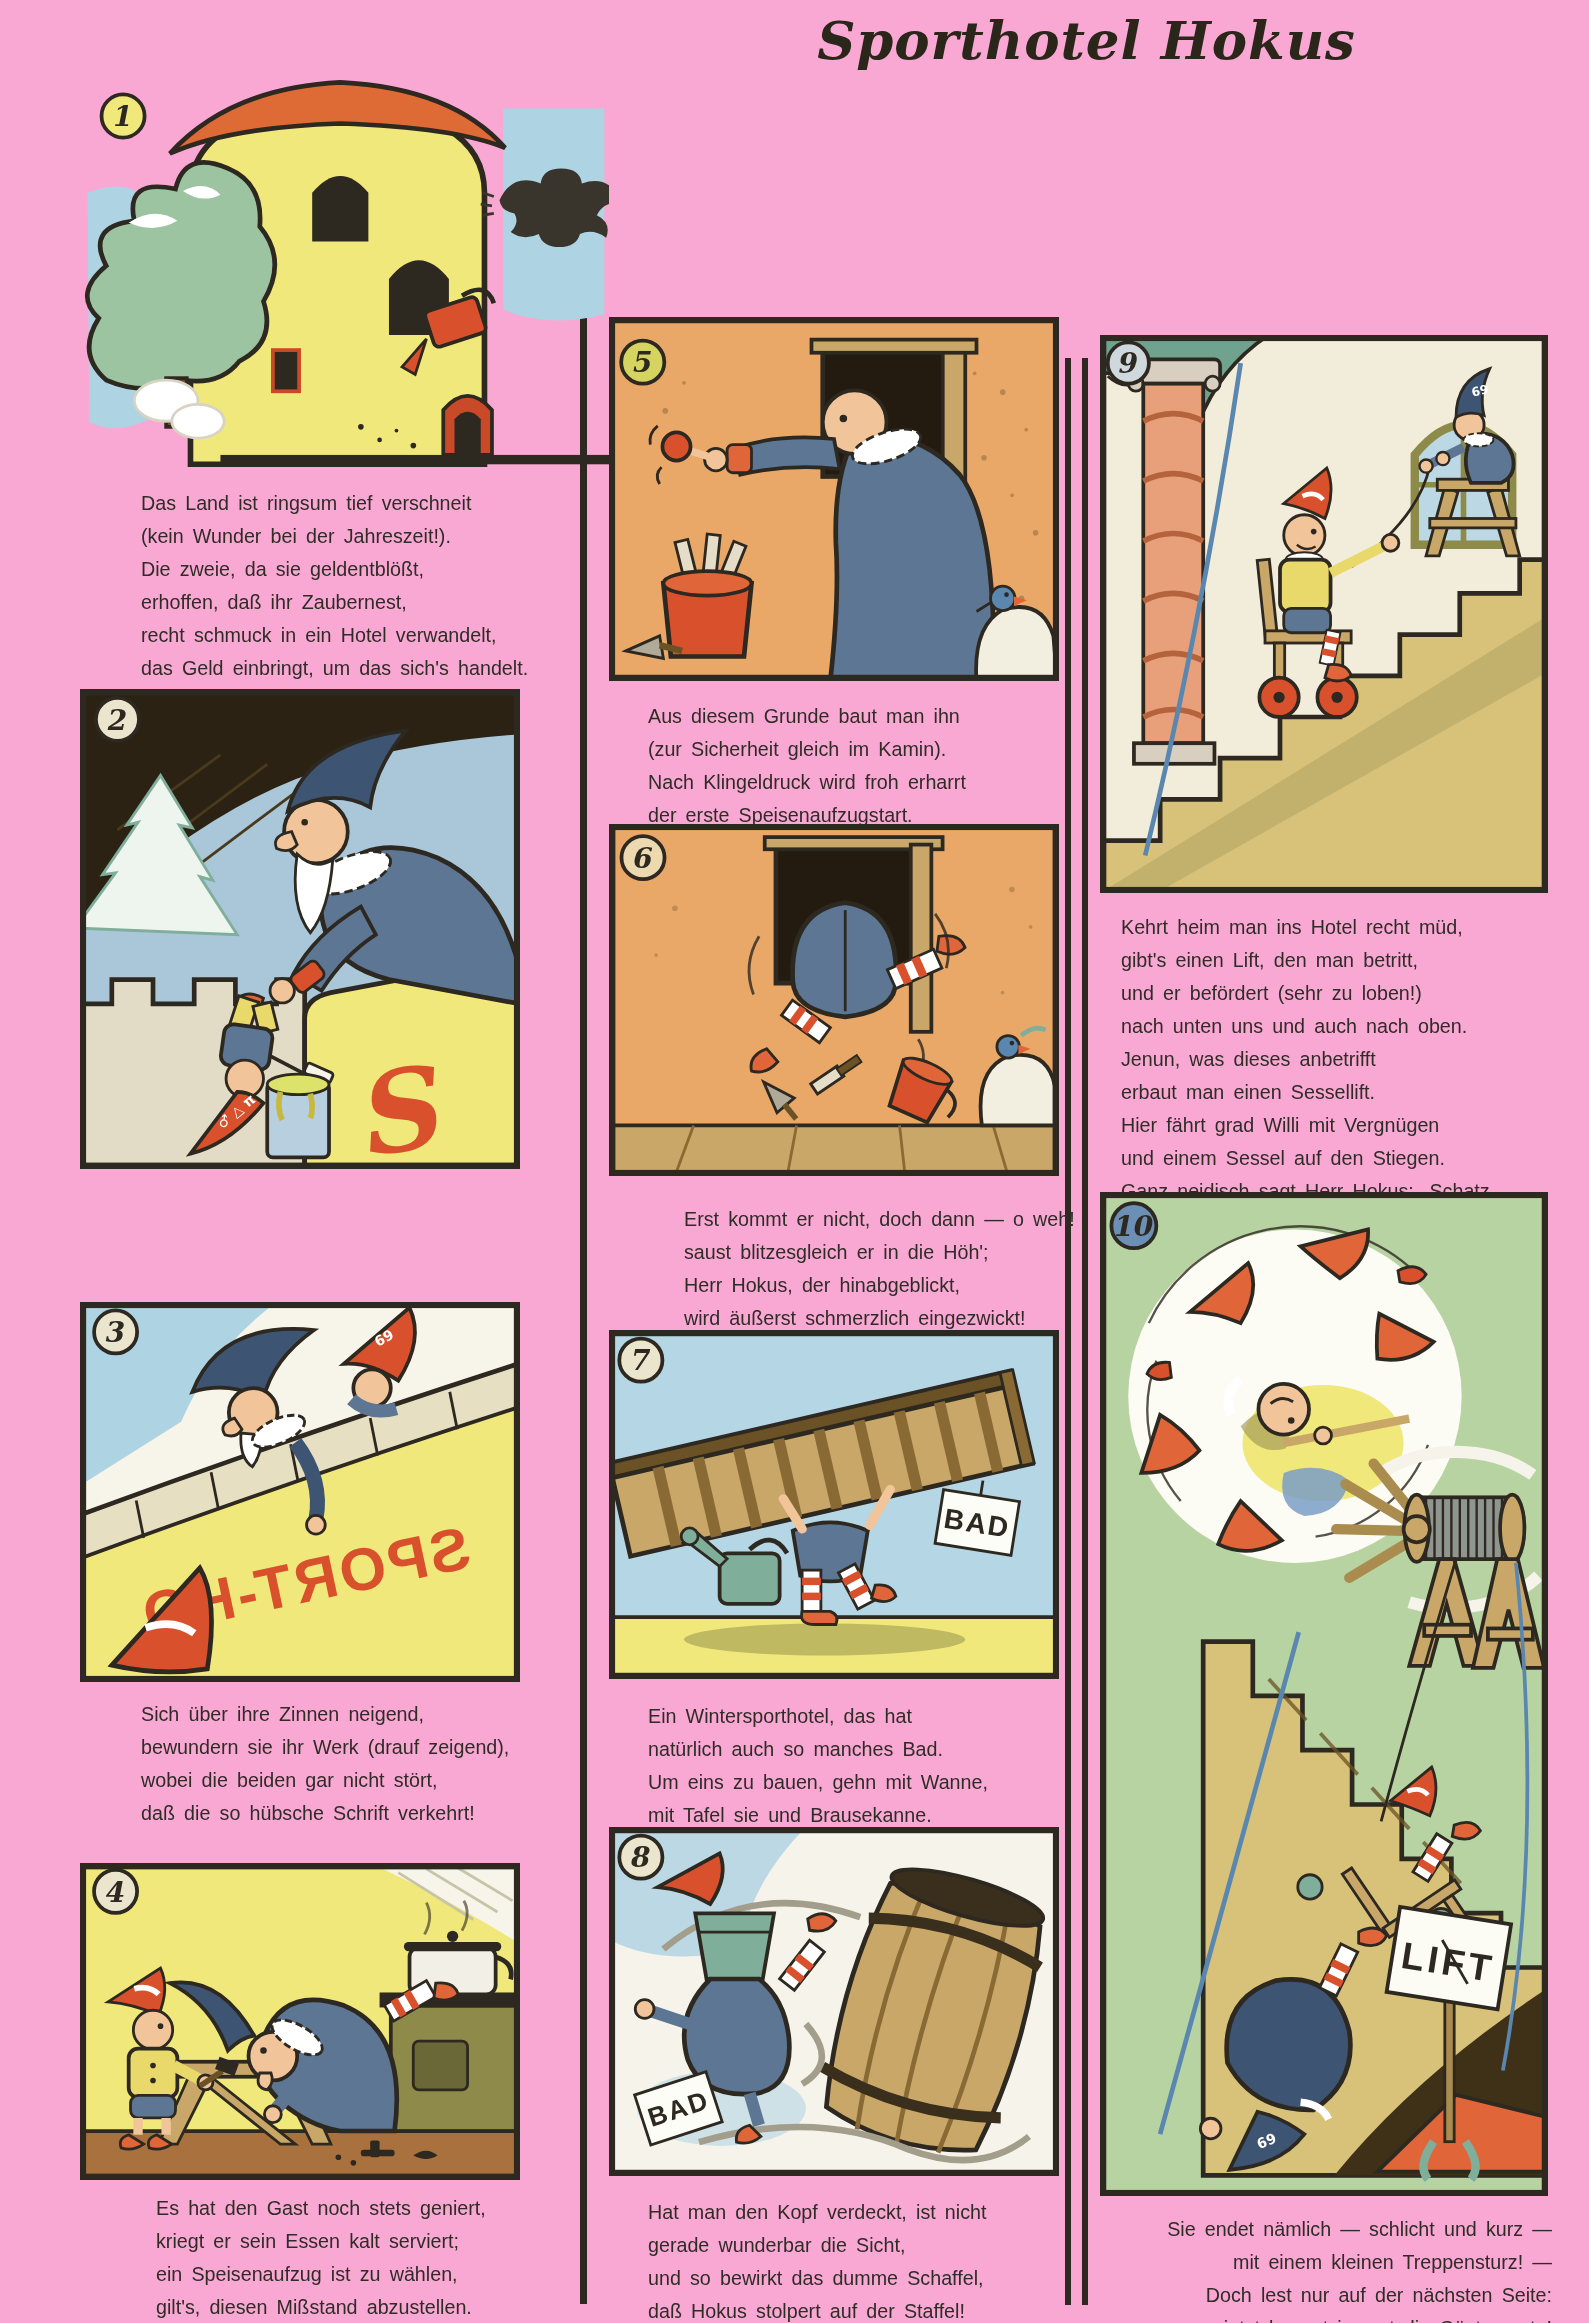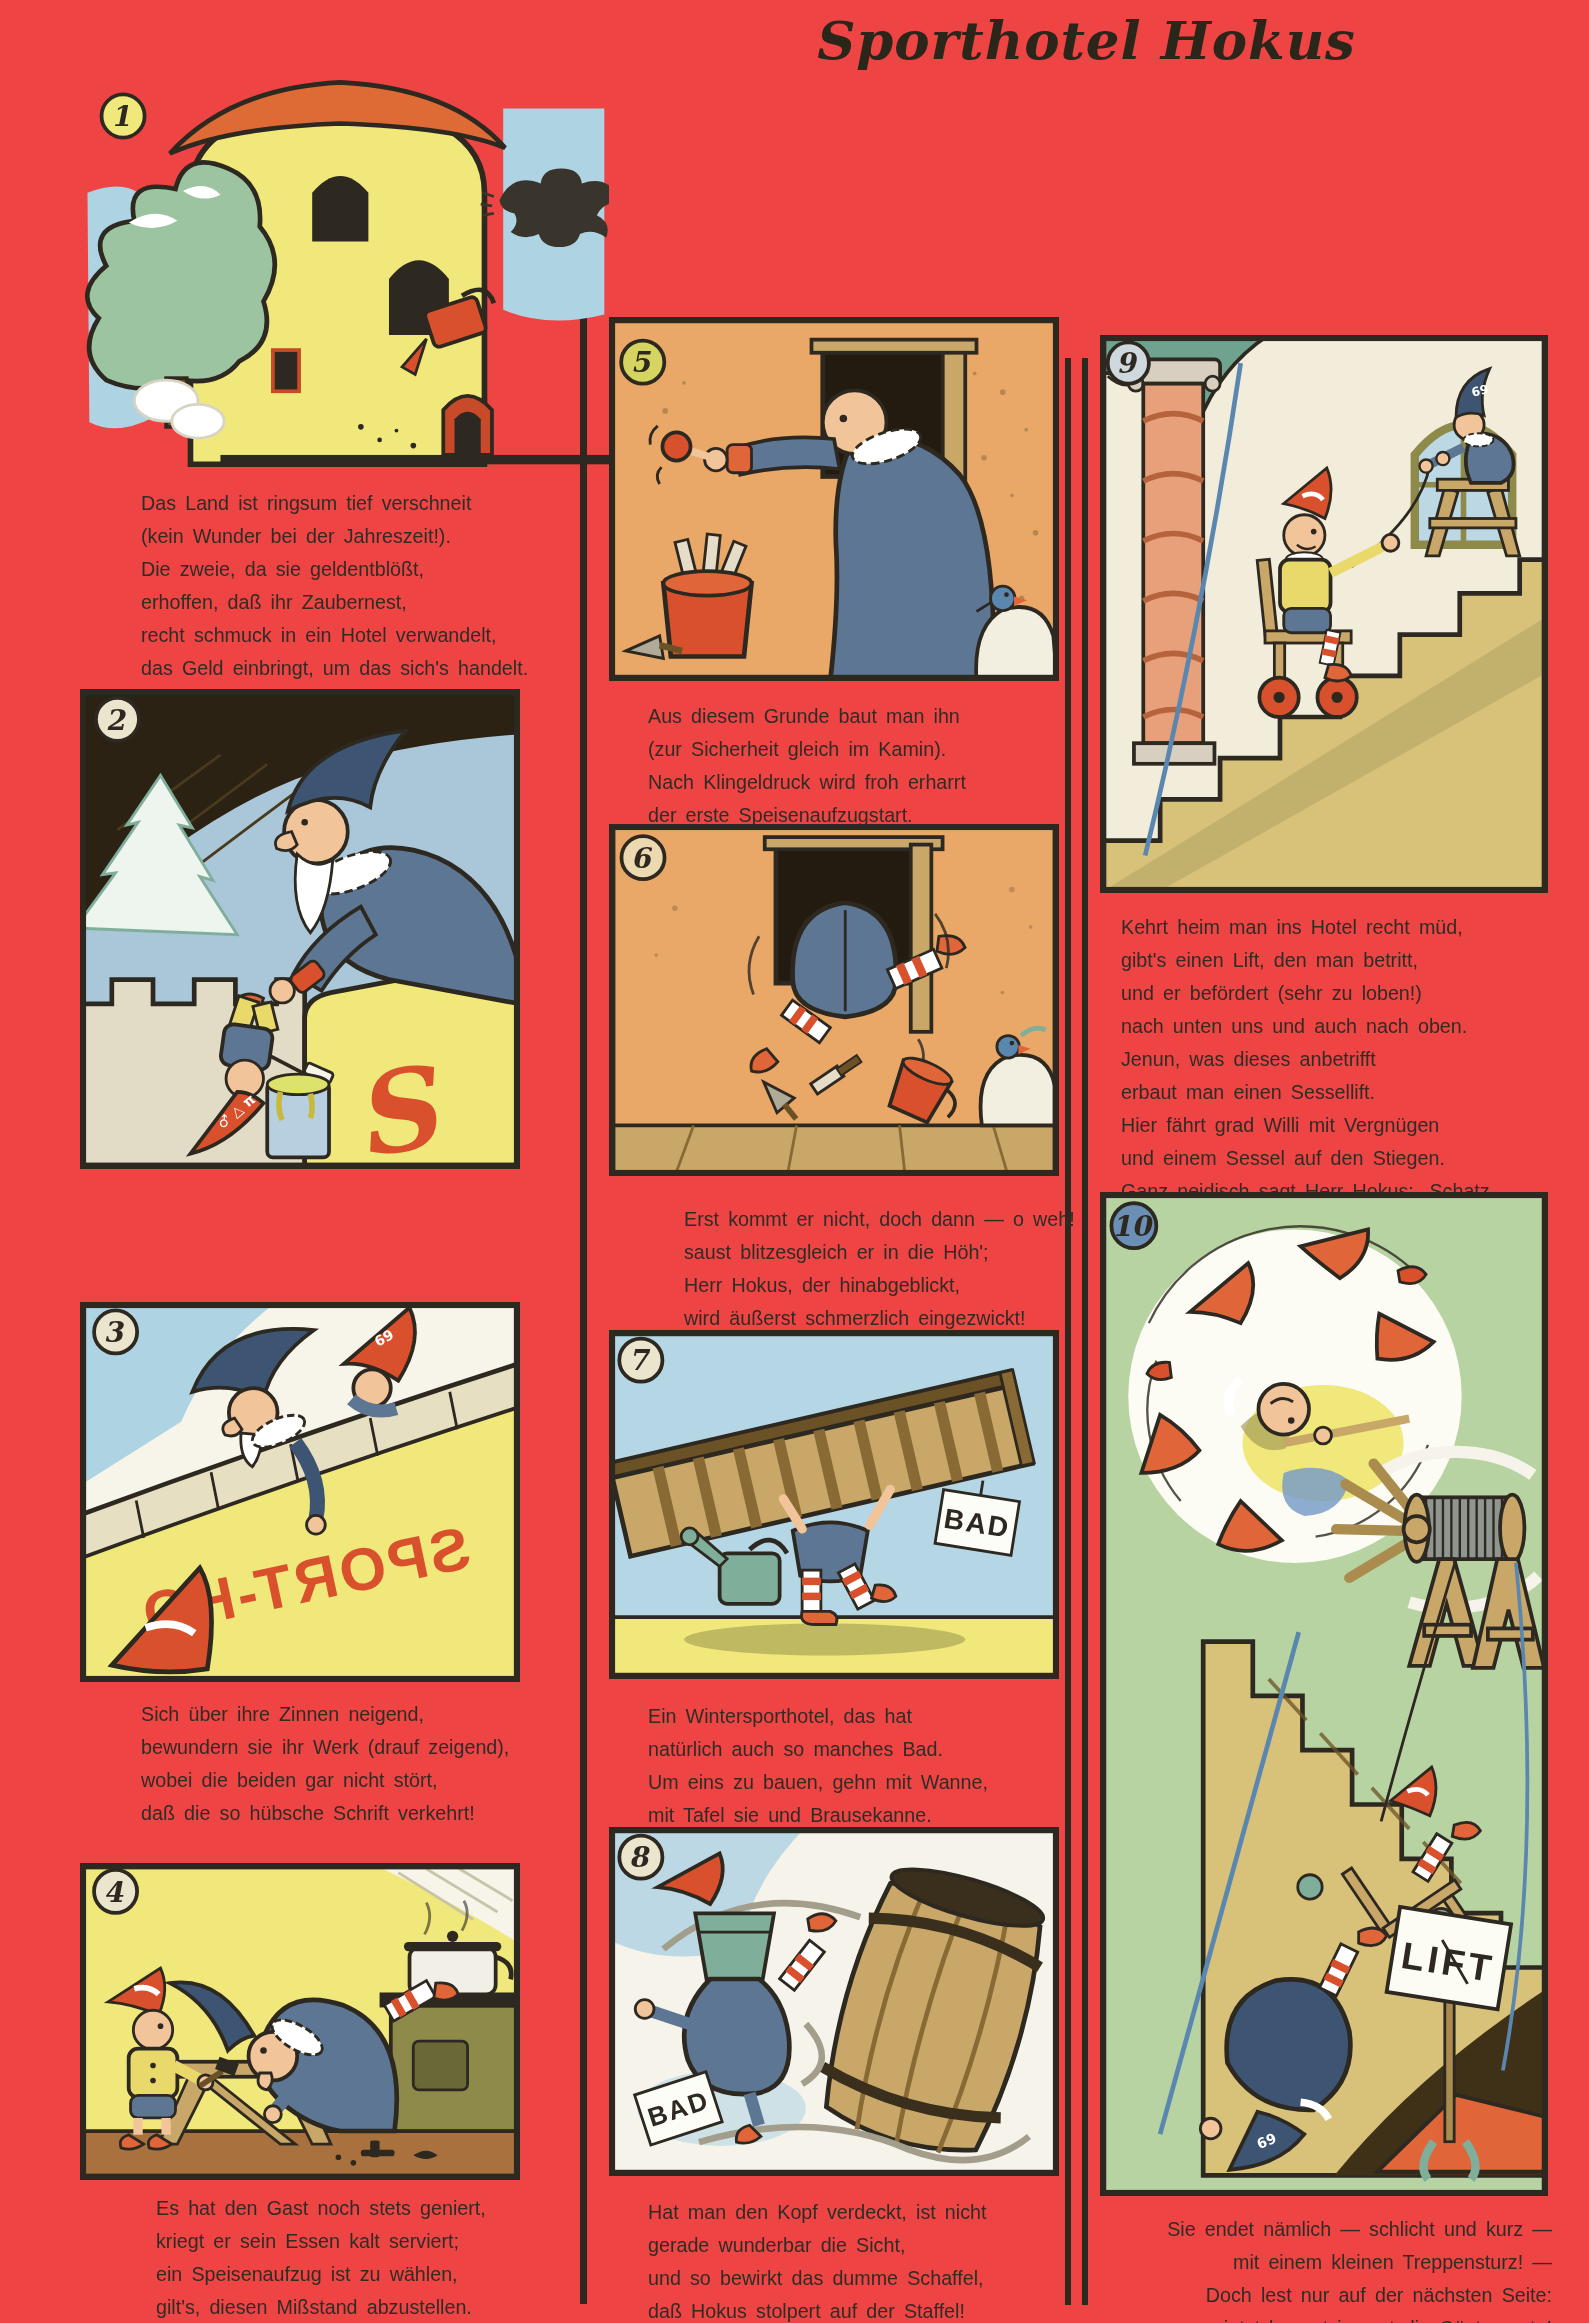--- a/index.html
+++ b/index.html
@@ -1,16 +1,16 @@
 <!DOCTYPE html>
 <html style="font-size:15px"><head>
 <meta charset="utf-8">
 <style>
   html,body{margin:0;padding:0;background:#d8d4c8;}
-  .page{position:relative;width:1589px;height:2324px;background:#ef4444;overflow:hidden;
+  .page{position:relative;width:1589px;height:2324px;background:#f9a8d4;overflow:hidden;
         font-family:"Liberation Sans",sans-serif;}
   .title{position:absolute;left:815px;top:9.4px;width:543px;height:79px;
          font-family:"DejaVu Serif",serif;font-style:italic;font-weight:bold;
          font-size:53px;color:#2b261a;text-align:center;letter-spacing:0.9px;}
   .caption{position:absolute;white-space:pre-line;font-size:19.7px;line-height:33px;
            color:#2f2c26;word-spacing:3.7px;}
   .panel{position:absolute;}
   .panel svg{display:block;}
   .vrule{position:absolute;background:#2d2820;}
   .badge-num{font-family:"DejaVu Serif",serif;font-style:italic;font-weight:bold;

